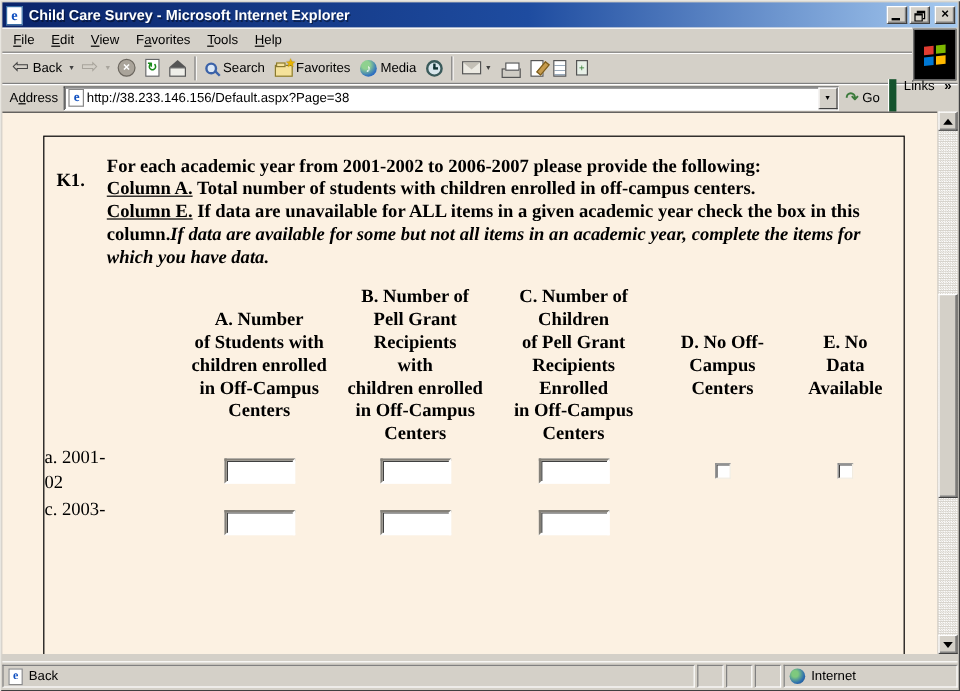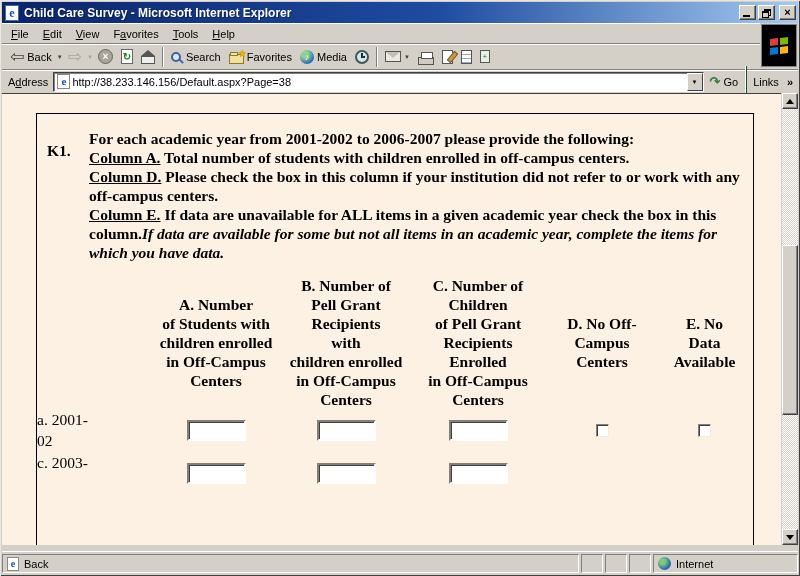--- a/index.html
+++ b/index.html
@@ -132,22 +132,22 @@
     flex:1 1 auto; border:0; outline:0; font-size:11px; font-family:"Liberation Sans",sans-serif;
     padding:0 2px; height:16px; background:transparent; color:#000;
   }
   .addr-dd {
     width:16px; height:18px; background:#d4d0c8; flex:0 0 auto;
     border:1px solid; border-color:#fff #404040 #404040 #fff;
     display:flex; align-items:center; justify-content:center; font-size:6px; color:#000;
   }
   .go-btn { display:flex; align-items:center; gap:3px; padding:2px 6px; }
   .go-ico { color:#3b7a3b; font-size:13px; line-height:13px; font-weight:bold; }
-  .links-area { display:flex; align-items:center; margin-left:2px; padding-left:6px;
-    border-left:1px solid #14532d; box-shadow:-1px 0 0 #fff; height:32px; }
+  .links-area { display:flex; align-items:flex-start; margin-left:2px; padding-left:6px;
+    border-left:6px solid #14532d; box-shadow:-1px 0 0 #fff; height:32px; }
   .links-chev { font-weight:bold; margin-left:8px; margin-right:2px; }
 
   
   .content {
     position:absolute; top:93px; left:2px; width:779px; height:452px;
     background:#fcf1e2; overflow:hidden;
     border-top:1px solid #404040;
   }
   .qbox {
     position:absolute; left:34px; top:19px; width:718px; height:900px;
@@ -337,21 +337,20 @@
     </div>
   </div>
 
   <div class="content">
     <div class="qbox">
       <div class="q-block">
         <div class="q-first">
           <span class="q-num">K1.</span><span>For each academic year from 2001-2002 to 2006-2007 please provide the following:</span>
         </div>
         <div class="q-item"><span class="q-label">Column A.</span> <span>Total number of students with children enrolled in off-campus centers.</span></div>
-        <div class="q-item"><span class="q-label">Column D.</span> <span>Please check the box in this column if your institution did not refer to or work with any off-campus centers.</span></div>
         <div class="q-item"><span class="q-label">Column E.</span> <span>If data are unavailable for ALL items in a given academic year check the box in this column.</span><span class="q-italic">If data are available for some but not all items in an academic year, complete the items for which you have data.</span></div>
       </div>
 
       <table class="survey">
         <colgroup>
           <col style="width:113px">
             <col style="width:132px">
             <col style="width:128px">
           <col style="width:136px">
             <col style="width:112px">

